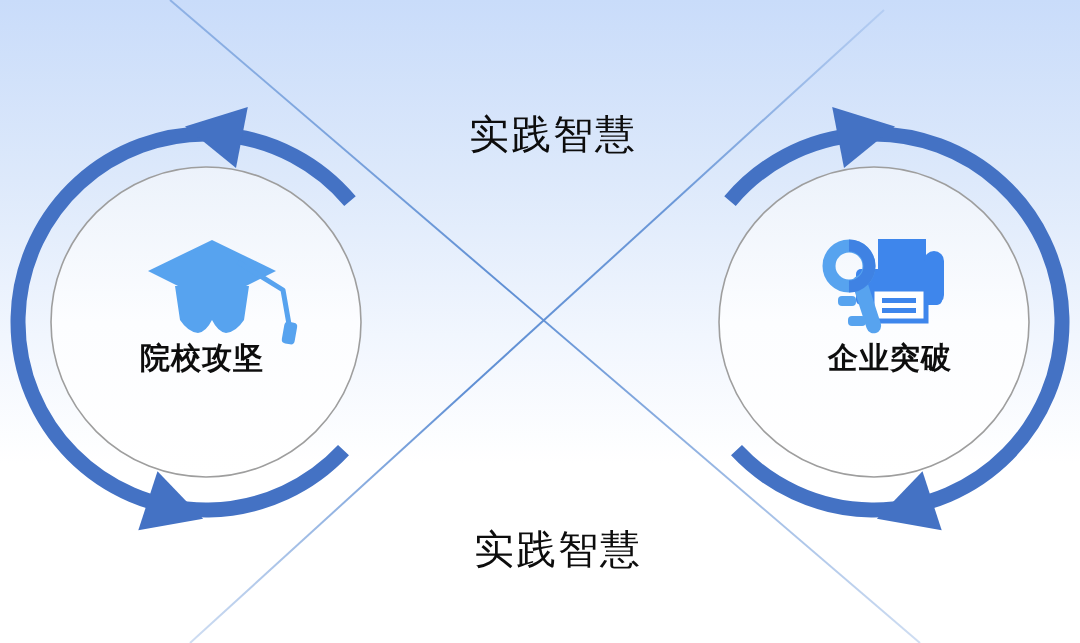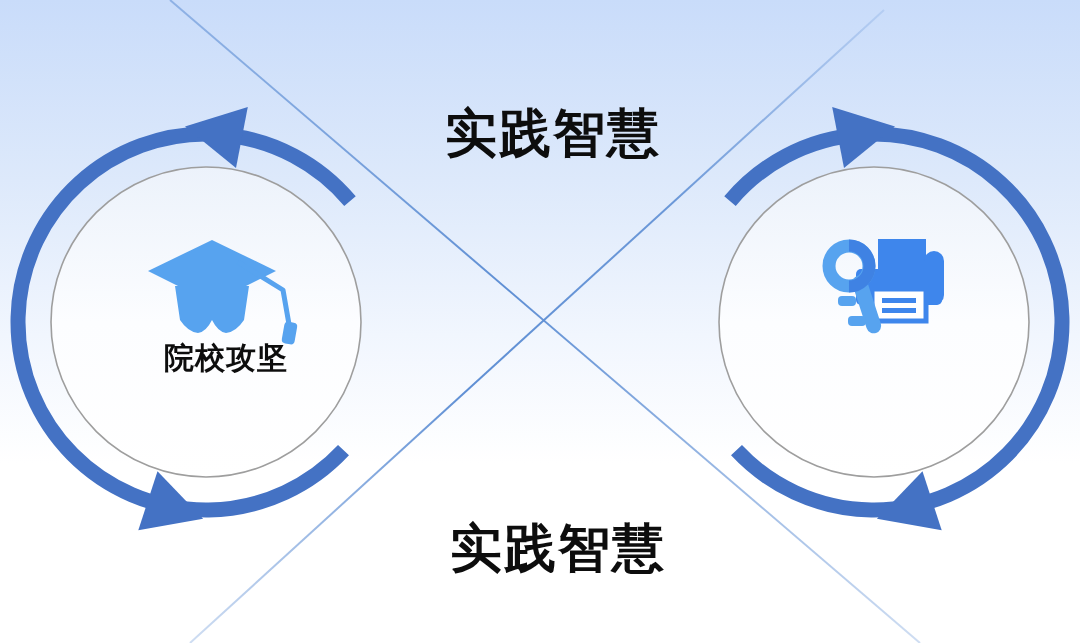--- a/index.html
+++ b/index.html
@@ -23,31 +23,31 @@
   .white-circle{fill:url(#circleFill);stroke:var(--circle-stroke);stroke-width:1.6;}
   .diag{stroke-width:2;fill:none;}
   .diag-stop{stop-color:var(--line-blue);}
   .icon-light{fill:var(--icon-light);}
   .icon-light-stroke{fill:none;stroke:var(--icon-light);}
   .icon-dark{fill:var(--icon-dark);}
   .icon-dark-accent{fill:none;stroke:#3b7ce0;}
   .icon-white{fill:#ffffff;}
   .title{
     position:absolute;transform:translate(-50%,-50%);
-    font-weight:700;font-size:52px;letter-spacing:2px;
+    font-weight:400;font-size:40px;letter-spacing:2px;
     color:var(--text-color);white-space:nowrap;
   }
   .title.top{left:553px;top:134px;}
   .title.bottom{left:558px;top:549px;}
   .node-label{
     position:absolute;transform:translate(-50%,-50%);
     font-weight:700;font-size:30px;letter-spacing:1px;
     color:var(--text-color);white-space:nowrap;
   }
-  .node-label.left{left:226px;top:358px;text-align:right;}
+  .node-label.left{left:202px;top:358px;text-align:right;}
   .node-label.right{left:890px;top:358px;}
 </style>
 </head>
 <body>
 
 <div class="canvas">
 
   <svg class="scene" viewBox="0 0 1080 643" aria-hidden="true">
     <defs>
       <linearGradient id="circleFill" x1="0" y1="0" x2="0" y2="1">
@@ -105,14 +105,15 @@
       <rect class="icon-light" x="838" y="296" width="18" height="10" rx="4"></rect>
       <rect class="icon-light" x="848" y="316" width="18" height="10" rx="4"></rect>
       <circle class="icon-light-stroke" cx="849" cy="266" r="20" stroke-width="13"></circle>
       <path class="icon-dark-accent" stroke-width="12" opacity="0.85" d="M 849 245.5 A 20.5 20.5 0 0 1 849 286.5"></path>
     </g>
   </svg>
 
   <div class="title top">实践智慧</div>
   <div class="title bottom">实践智慧</div>
   <div class="node-label left">院校攻坚</div>
+  <div class="node-label right">企业突破</div>
 
 </div>
 
 </body></html>

